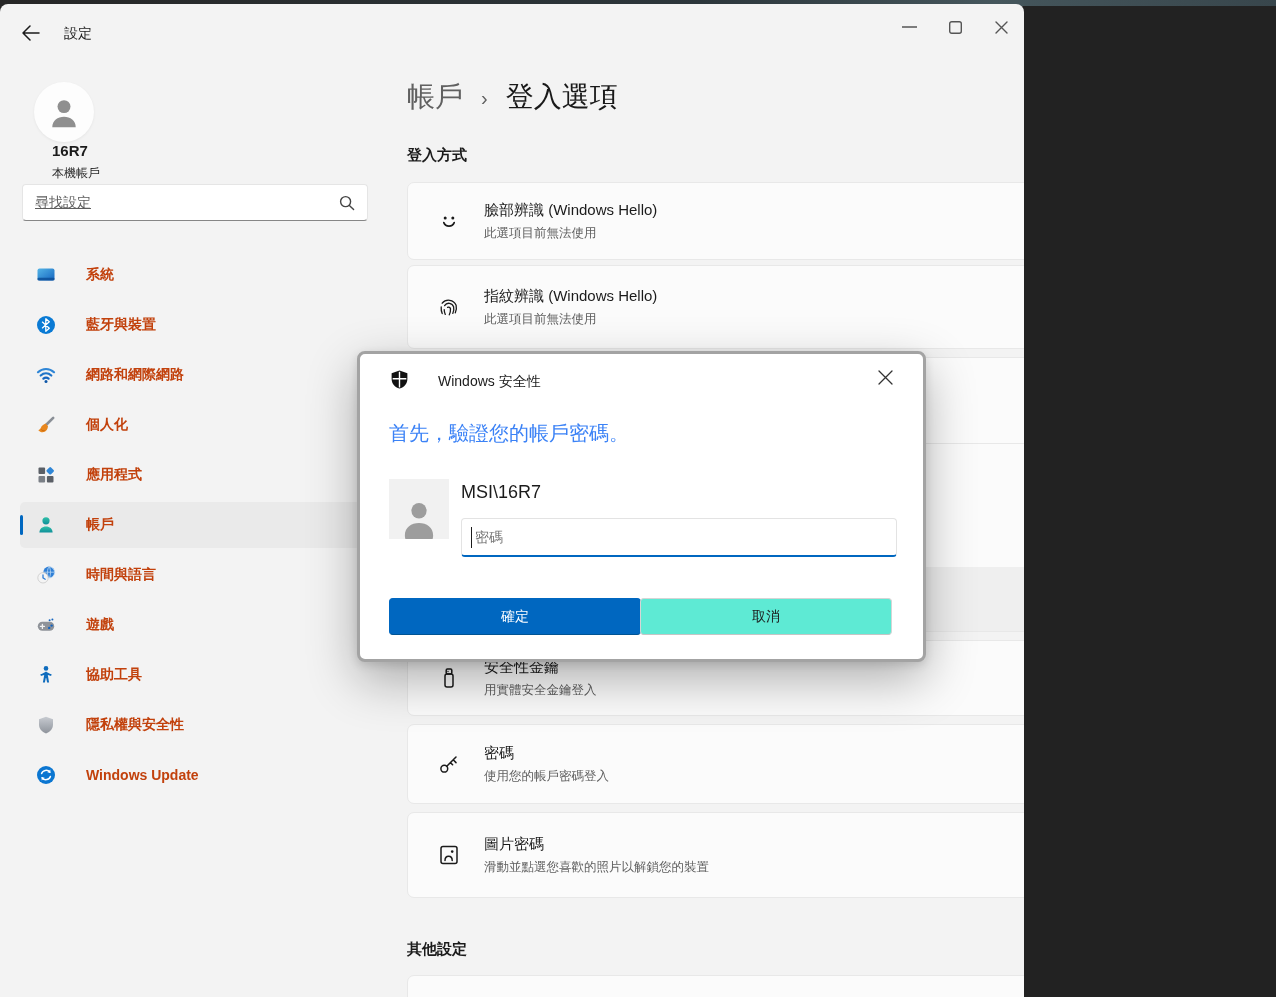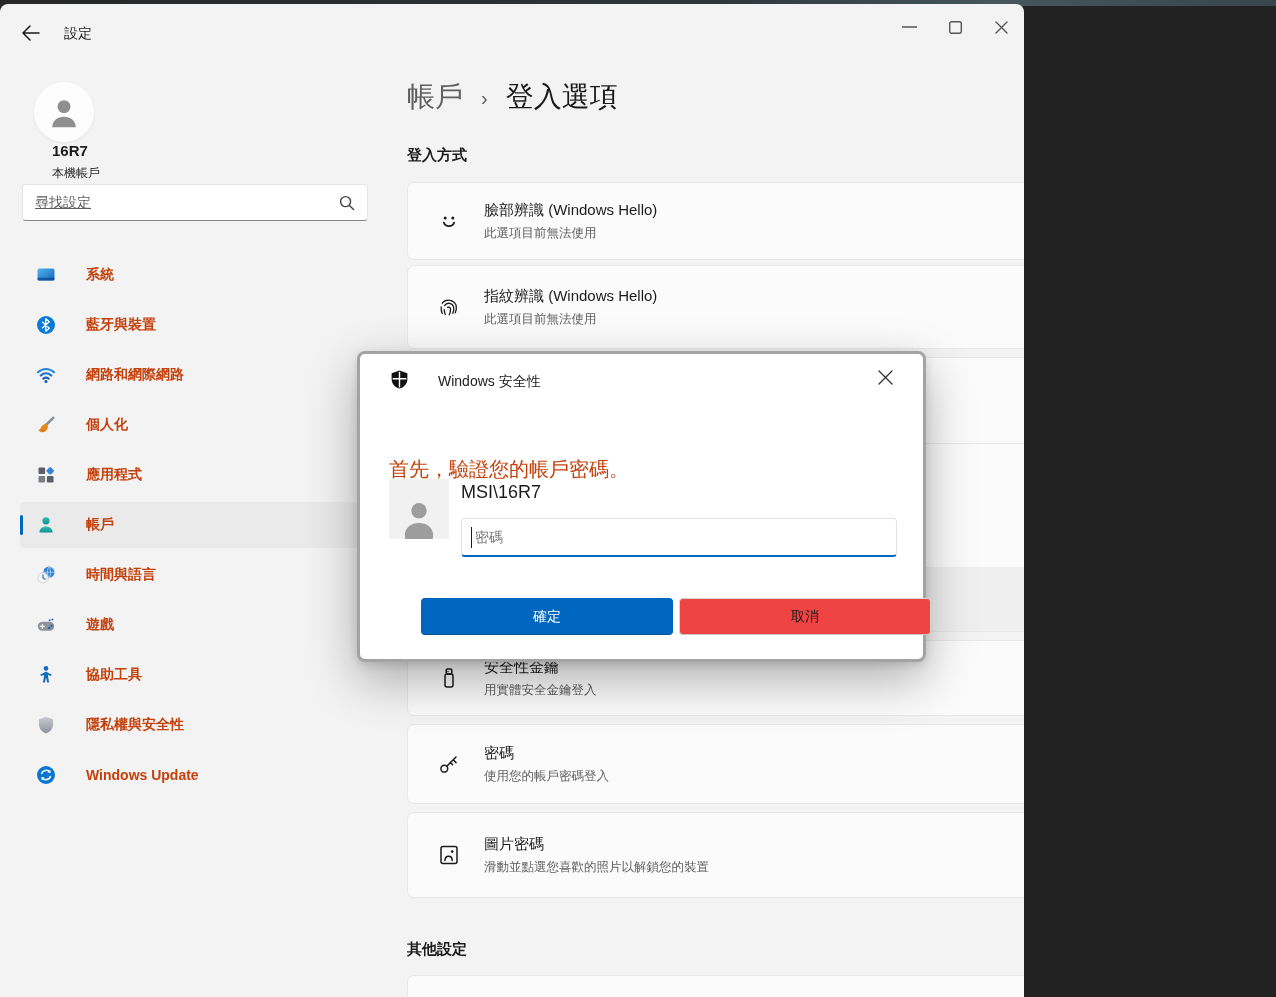--- a/index.html
+++ b/index.html
@@ -51,29 +51,29 @@
   .btn-change{top:98px;} .btn-remove{top:161px;}
   .c-key{top:636px;height:76px;} .c-pass{top:720px;height:80px;} .c-pic{top:808px;height:86px;}
   .c-bottom{top:971px;height:40px;border-radius:7px 7px 0 0;}
   .partial-btn{position:absolute;top:18px;right:4px;width:173px;height:30px;background:#fdfdfd;border:1px solid #d9d9d9;border-bottom:none;border-radius:4px 4px 0 0;}
   .scrollbar-thumb{position:absolute;right:3px;top:349px;width:3px;height:177px;border-radius:2px;background:#969696;}
   
   .dialog{position:absolute;left:357px;top:347px;width:569px;height:311px;background:#fff;border:3px solid #a3a3a3;border-radius:8px;box-shadow:0 18px 50px rgba(0,0,0,0.30),0 3px 10px rgba(0,0,0,0.12);z-index:10;}
   .dlg-shield{position:absolute;left:29px;top:15px;}
   .dlg-title{position:absolute;left:78px;top:19px;font-size:14px;color:#1b1b1b;}
   .dlg-close{position:absolute;right:22px;top:8px;width:32px;height:30px;display:flex;align-items:center;justify-content:center;color:#333;cursor:pointer;}
-  .dlg-heading{position:absolute;left:29px;top:66px;font-size:20px;color:#c2410c;margin-top:36px;}
+  .dlg-heading{position:absolute;left:29px;top:66px;font-size:20px;color:#3b82f6;}
   .dlg-avatar{position:absolute;left:29px;top:125px;width:60px;height:60px;background:#f1f1f1;display:flex;align-items:flex-end;justify-content:center;overflow:hidden;}
   .dlg-user{position:absolute;left:101px;top:128px;font-size:18px;color:#1b1b1b;}
   .dlg-input{position:absolute;left:101px;top:164px;width:436px;height:39px;background:#fff;border:1px solid #e3e3e3;border-bottom:2px solid #0067c0;border-radius:4px;padding:0 10px 0 13px;font-size:14px;color:#1b1b1b;font-family:"Liberation Sans","DejaVu Sans",sans-serif;outline:none;}
   .dlg-input::placeholder{color:#767676;opacity:1;}
   .dlg-caret{position:absolute;left:111px;top:173px;width:1px;height:21px;background:#1b1b1b;}
-  .dlg-btn{position:absolute;top:244px;width:252px;height:37px;border-radius:4px;font-size:14px;display:flex;align-items:center;justify-content:center;cursor:pointer;margin-left:32px;}
+  .dlg-btn{position:absolute;top:244px;width:252px;height:37px;border-radius:4px;font-size:14px;display:flex;align-items:center;justify-content:center;cursor:pointer;}
   .btn-ok{left:29px;background:#0067c0;border:1px solid #0067c0;border-bottom-color:#005494;color:#fff;}
-  .btn-cancel{left:287px;background:#ef4444;border:1px solid #d5d5d5;border-bottom-color:#c5c5c5;color:#1b1b1b;}
+  .btn-cancel{left:280px;background:#5eead4;border:1px solid #d5d5d5;border-bottom-color:#c5c5c5;color:#1b1b1b;}
   svg{display:block;}
 </style>
 </head>
 <body>
 
 <div class="top-strip"></div>
 <div class="app-window">
 
   <div class="titlebar-back">
     <span>

